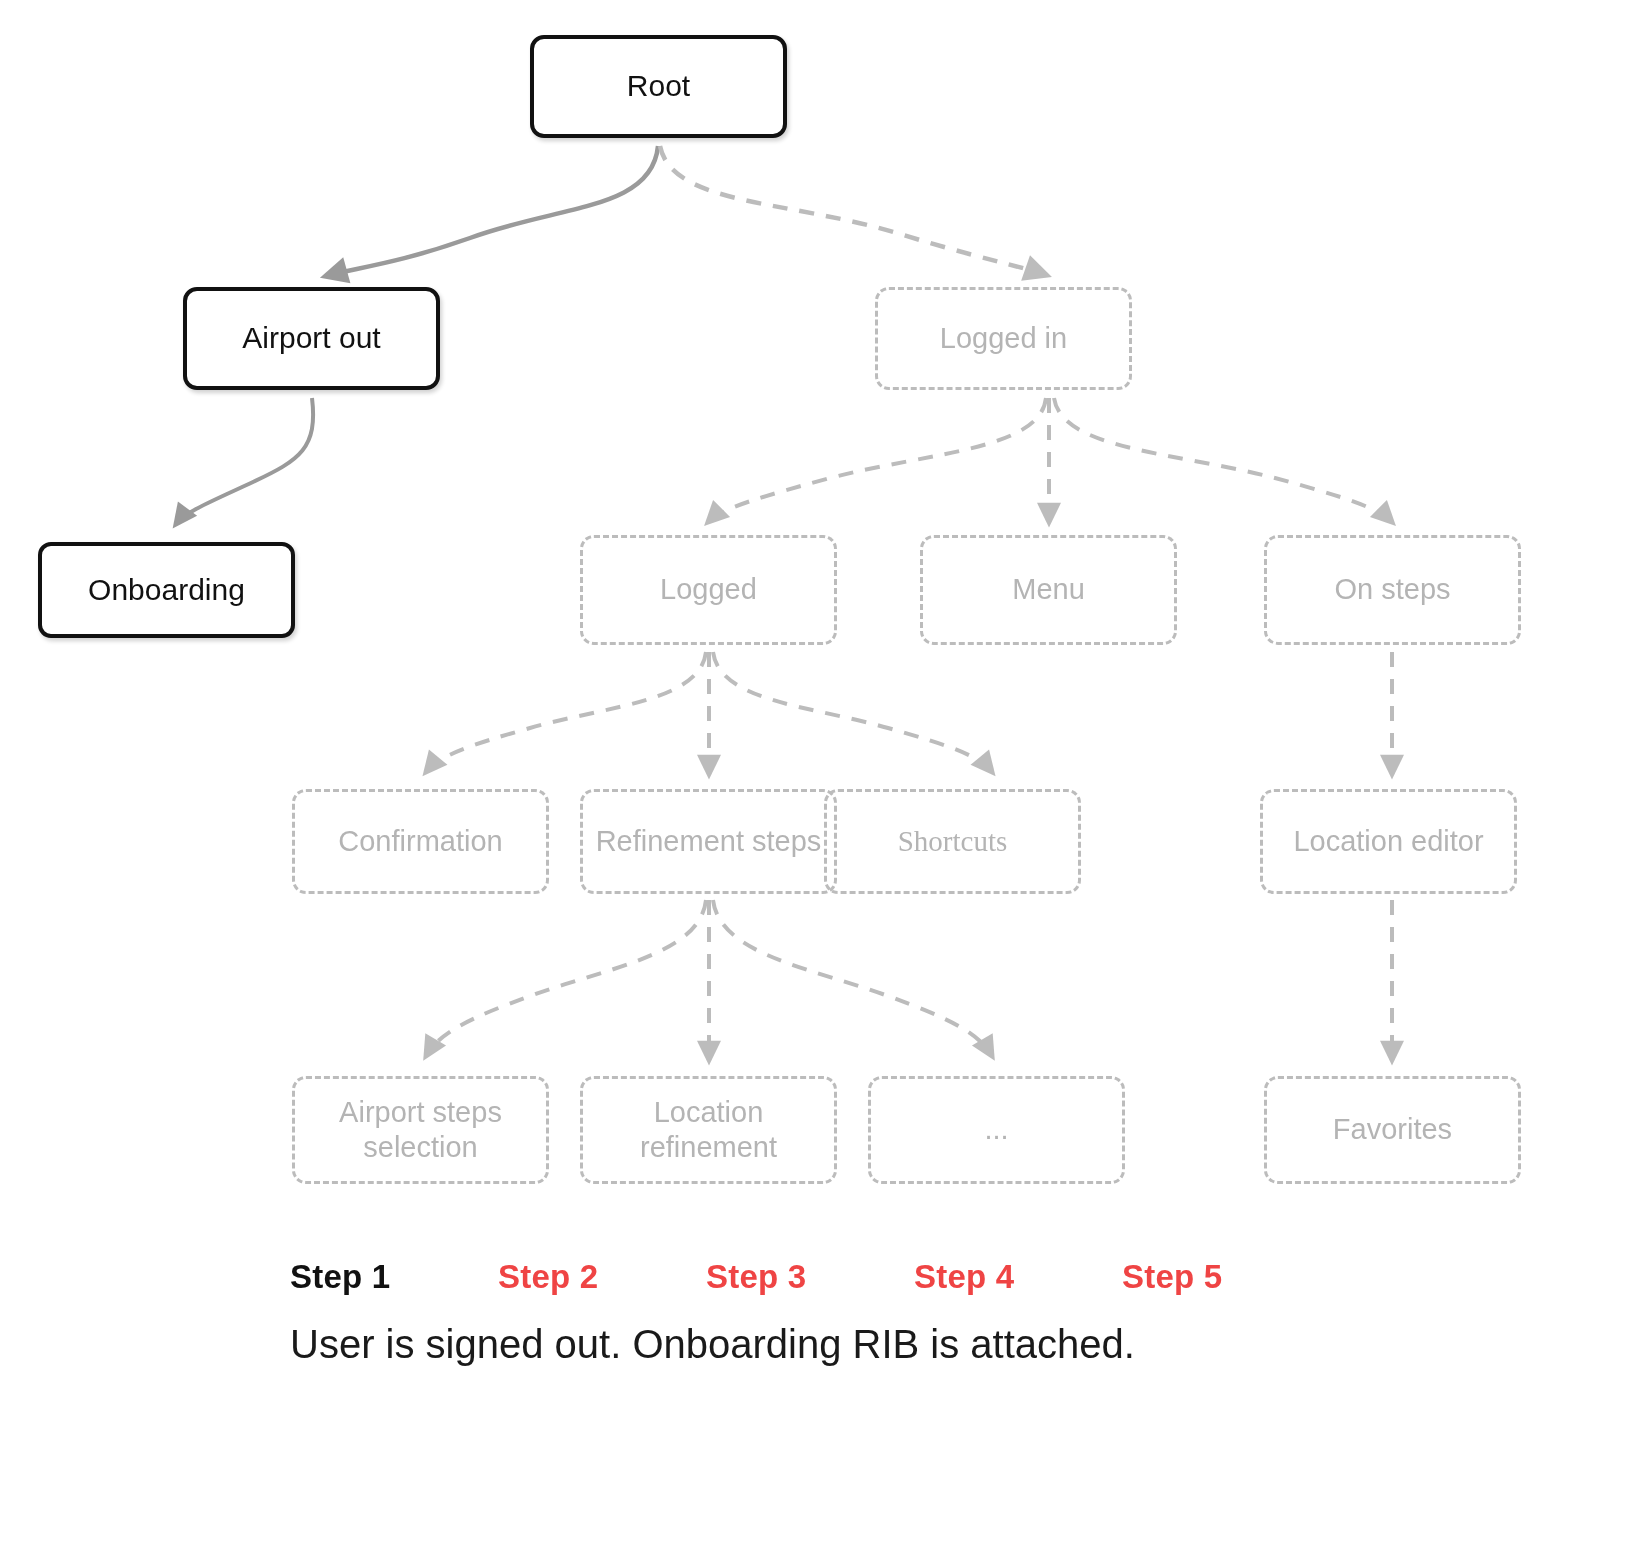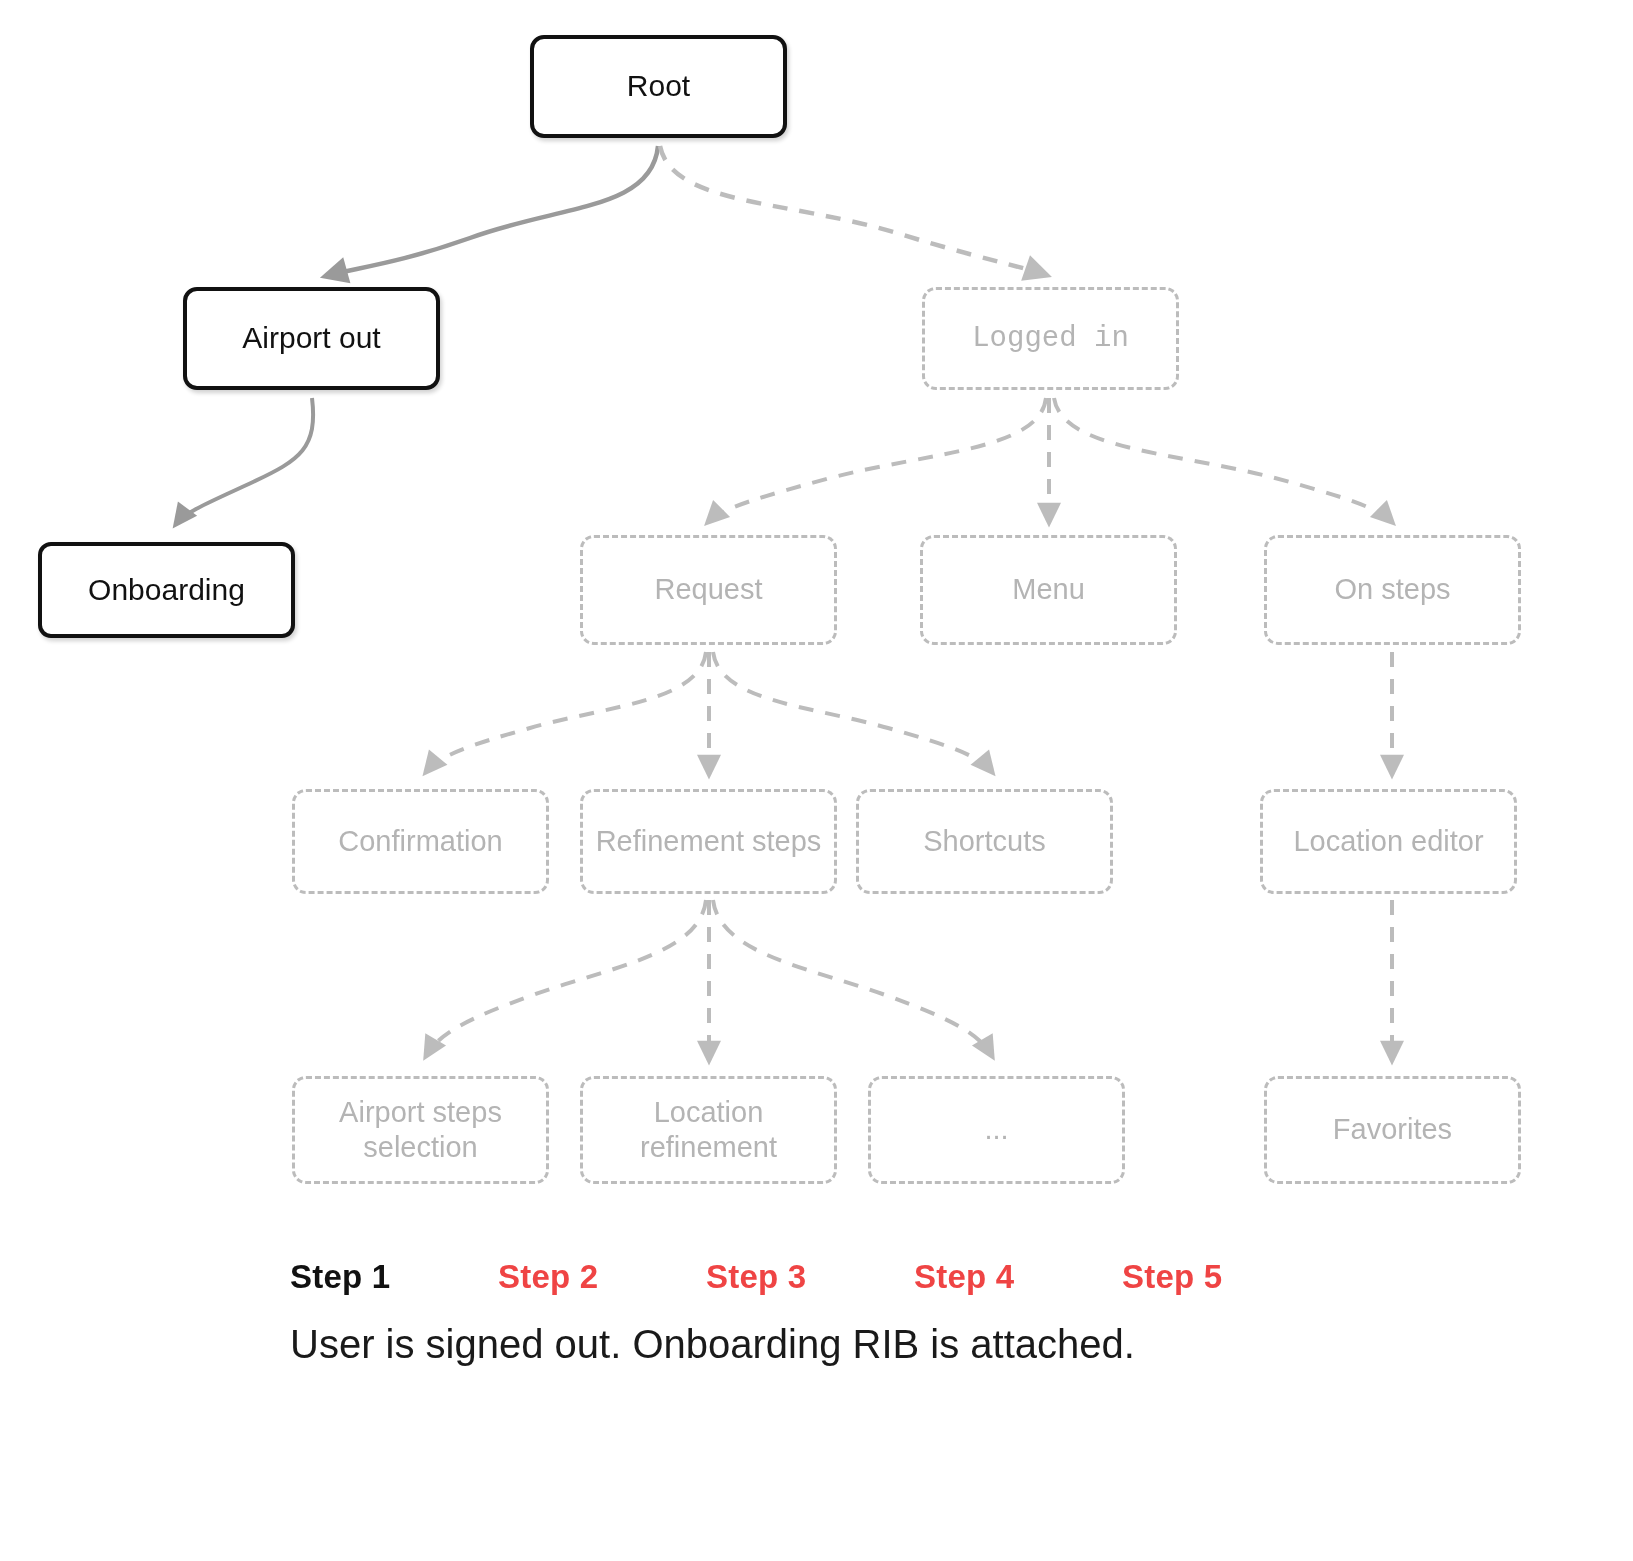--- a/index.html
+++ b/index.html
@@ -133,44 +133,44 @@
     <path d="M 1392 900 L 1392 1060" fill="none" stroke="#bcbcbc" stroke-width="4" stroke-dasharray="15 12" marker-end="url(#arrow-inactive)"></path>
   </svg>
 
   <div class="node active" style="left:530px; top:35px; width:257px; height:103px;">
     <span class="nlabel">Root</span>
   </div>
 
   <div class="node active" style="left:183px; top:287px; width:257px; height:103px;">
     <span class="nlabel">Airport out</span>
   </div>
-  <div class="node inactive" style="left:922px; top:287px; width:257px; height:103px;font-family:Liberation Mono, monospace;">
+  <div class="node inactive" style="left:875px; top:287px; width:257px; height:103px;">
     <span class="nlabel">Logged in</span>
   </div>
 
   <div class="node active" style="left:38px; top:542px; width:257px; height:96px;border-radius:13px;">
     <span class="nlabel">Onboarding</span>
   </div>
   <div class="node inactive" style="left:580px; top:535px; width:257px; height:110px;">
-    <span class="nlabel">Request</span>
+    <span class="nlabel">Logged</span>
   </div>
   <div class="node inactive" style="left:920px; top:535px; width:257px; height:110px;">
     <span class="nlabel">Menu</span>
   </div>
   <div class="node inactive" style="left:1264px; top:535px; width:257px; height:110px;">
     <span class="nlabel">On steps</span>
   </div>
 
   <div class="node inactive" style="left:292px; top:789px; width:257px; height:105px;">
     <span class="nlabel">Confirmation</span>
   </div>
   <div class="node inactive" style="left:580px; top:789px; width:257px; height:105px;">
     <span class="nlabel">Refinement steps</span>
   </div>
-  <div class="node inactive" style="left:856px; top:789px; width:257px; height:105px;">
+  <div class="node inactive" style="left:824px; top:789px; width:257px; height:105px;font-family:Liberation Serif, serif;">
     <span class="nlabel">Shortcuts</span>
   </div>
   <div class="node inactive" style="left:1260px; top:789px; width:257px; height:105px;">
     <span class="nlabel">Location editor</span>
   </div>
 
   <div class="node inactive" style="left:292px; top:1076px; width:257px; height:108px;">
     <span class="nlabel">Airport steps selection</span>
   </div>
   <div class="node inactive" style="left:580px; top:1076px; width:257px; height:108px;">

